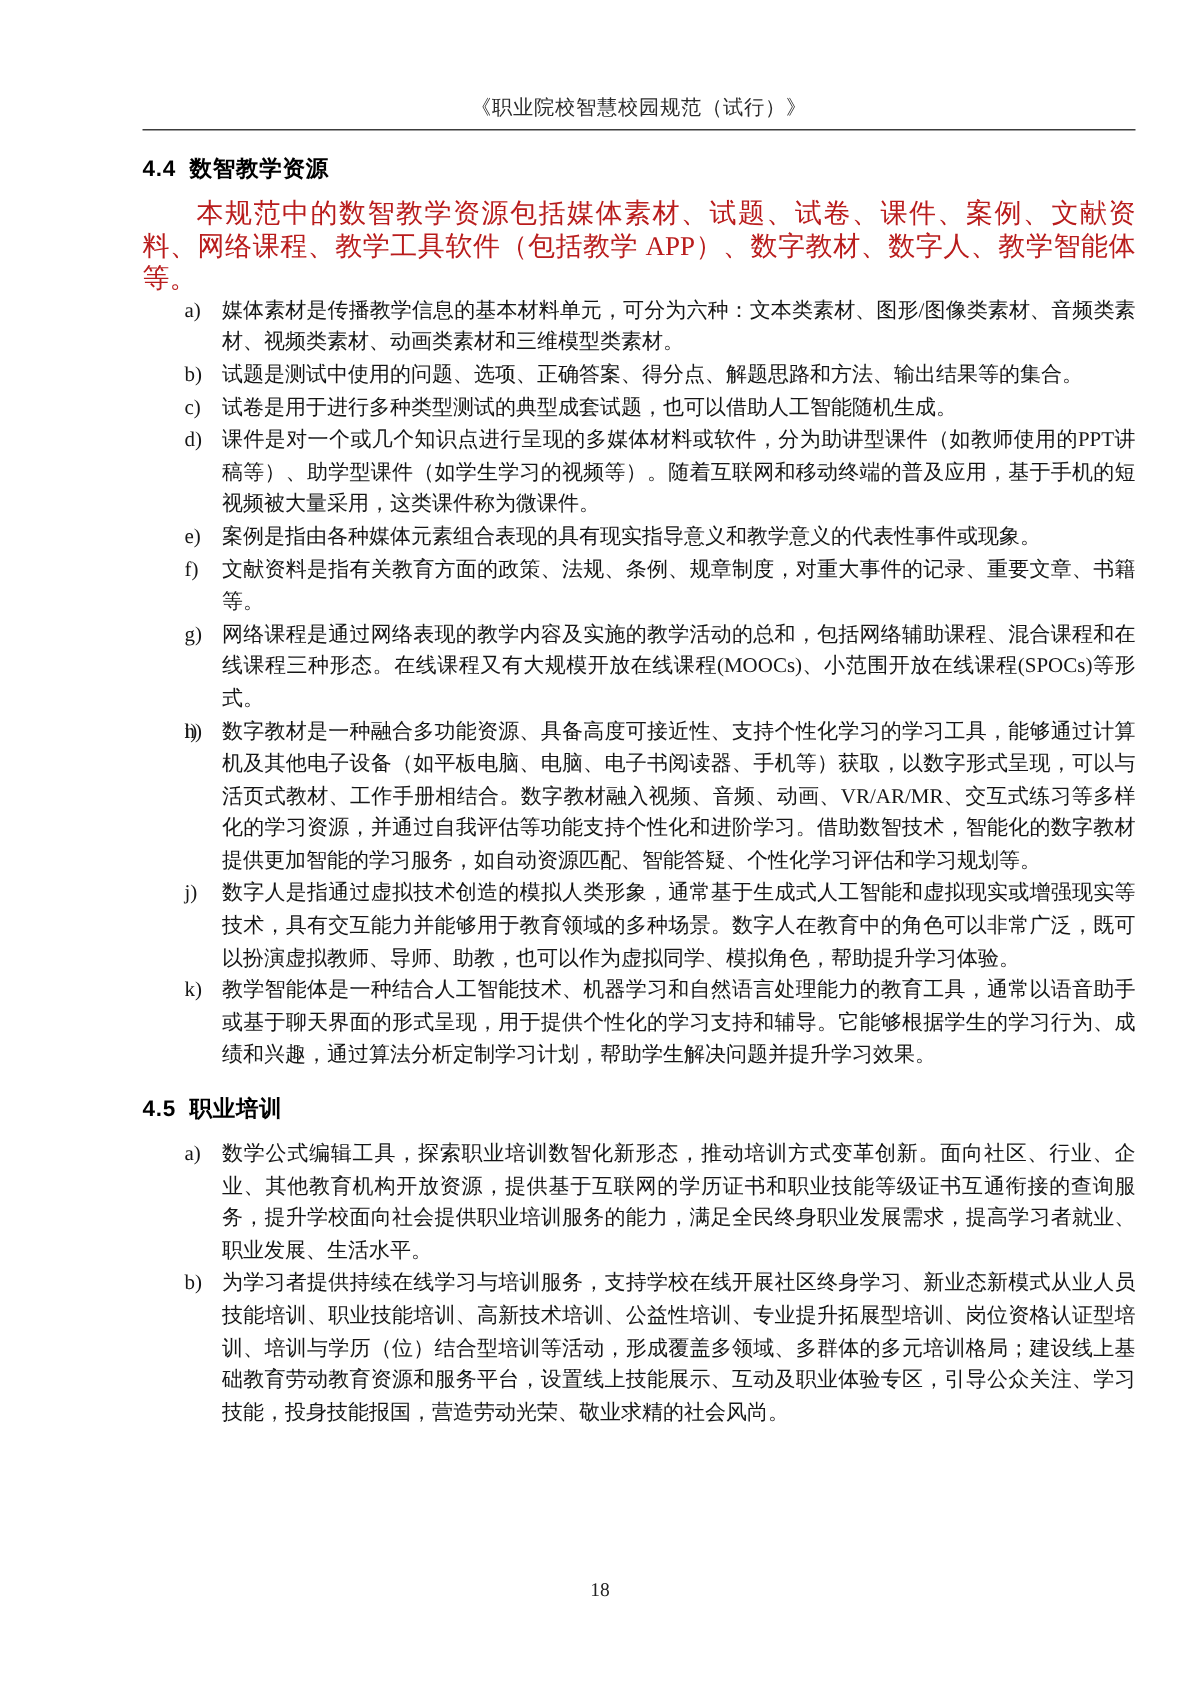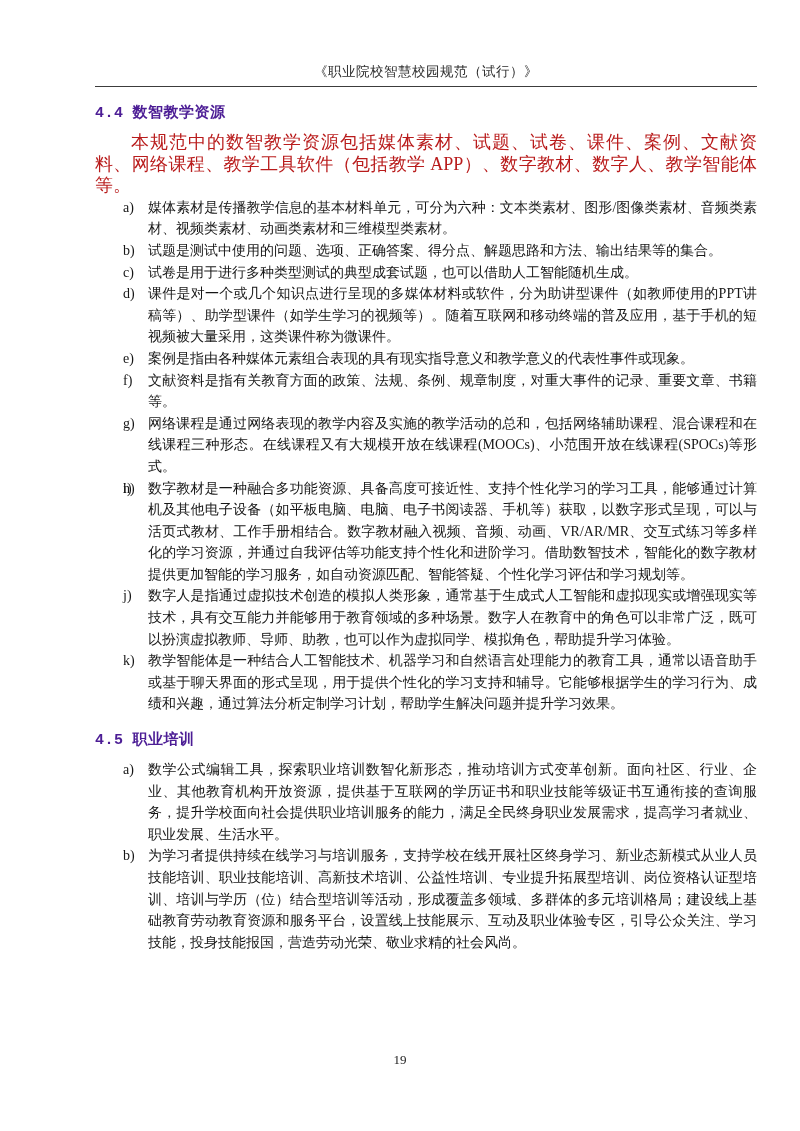--- a/index.html
+++ b/index.html
@@ -41,24 +41,24 @@
     border-top: 1.6px solid #3c3c3c;
   }
   
   .content {
     position: absolute;
     top: 103px;
     left: 95px;
     width: 662px;
   }
   .section-heading {
-    font-family: Liberation Mono, monospace;
+    font-family: Liberation Sans, sans-serif;
     font-weight: bold;
     font-size: 15px;
-    color: #4c1d95;
+    color: #000000;
     margin: 0 0 10px 0;
     letter-spacing: 0.5px;
   }
   .section-heading .sec-num {
     margin-right: 9px;
   }
   .intro {
     margin: 0 0 0 0;
     font-size: 18px;
     line-height: 21.6px;
@@ -175,16 +175,16 @@
         <div class="item">
           <span class="label">b)</span>
           <span>为学习者提供持续在线学习与培训服务，支持学校在线开展社区终身学习、新业态新模式从业人员技能培训、职业技能培训、高新技术培训、公益性培训、专业提升拓展型培训、岗位资格认证型培训、培训与学历（位）结合型培训等活动，形成覆盖多领域、多群体的多元培训格局；建设线上基础教育劳动教育资源和服务平台，设置线上技能展示、互动及职业体验专区，引导公众关注、学习技能，投身技能报国，营造劳动光荣、敬业求精的社会风尚。</span>
         </div>
       </div>
     </section>
 
   </main>
 
   <div class="footer">
-    <span>19</span>
+    <span>18</span>
   </div>
 
 </div>
 
 </body></html>

